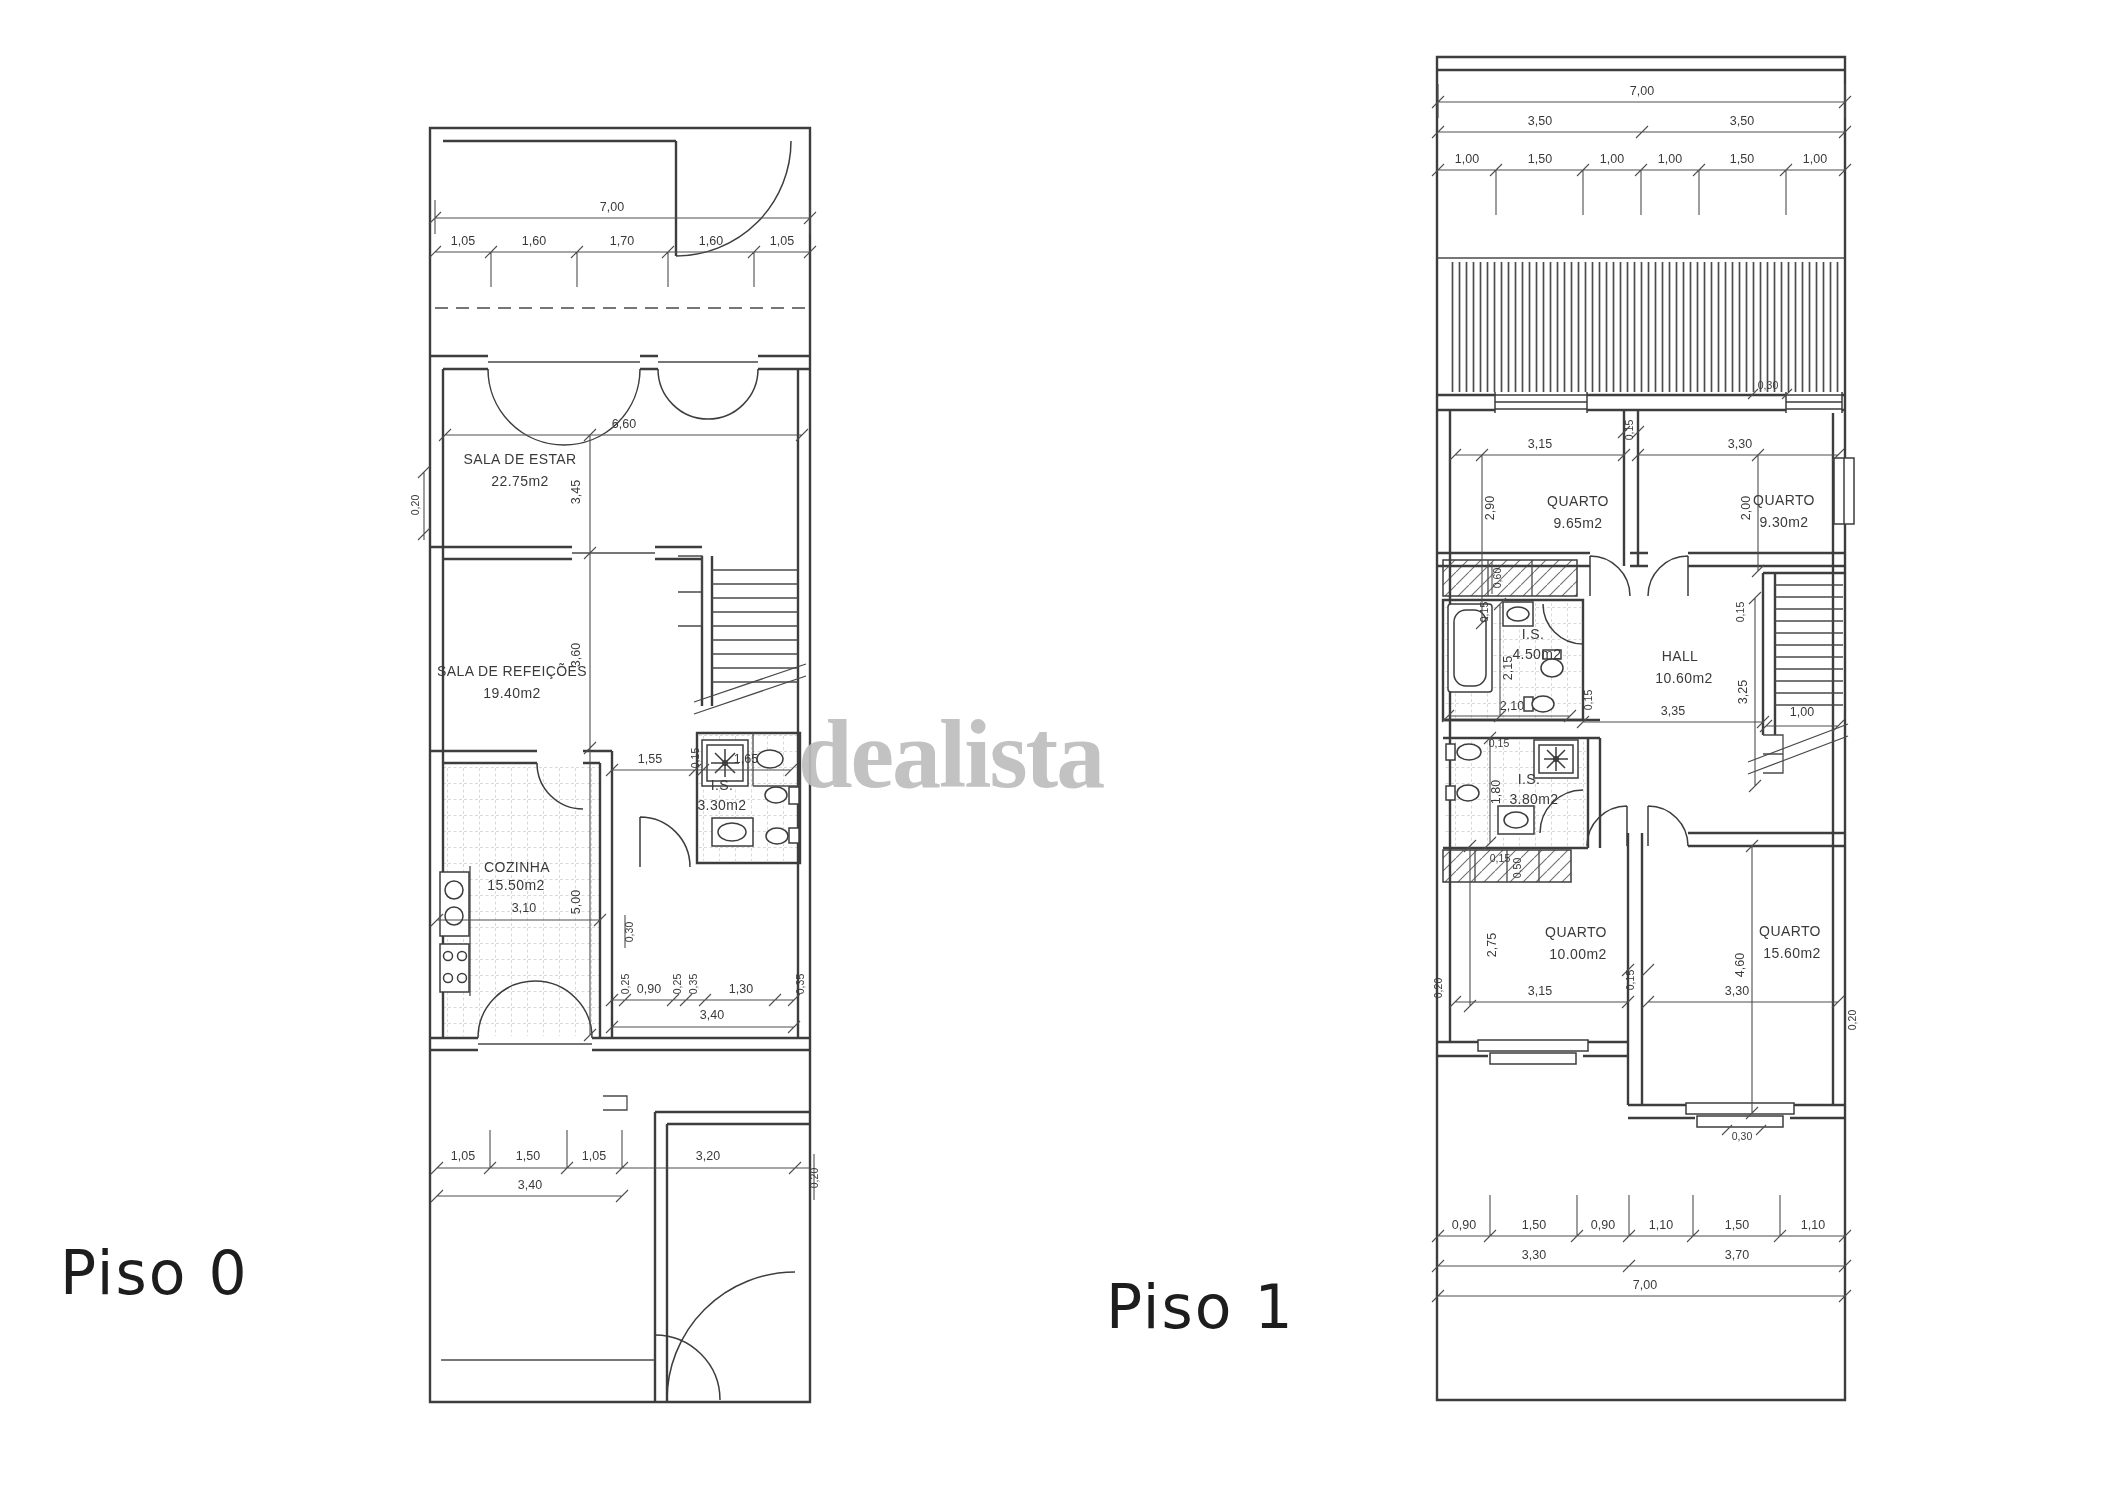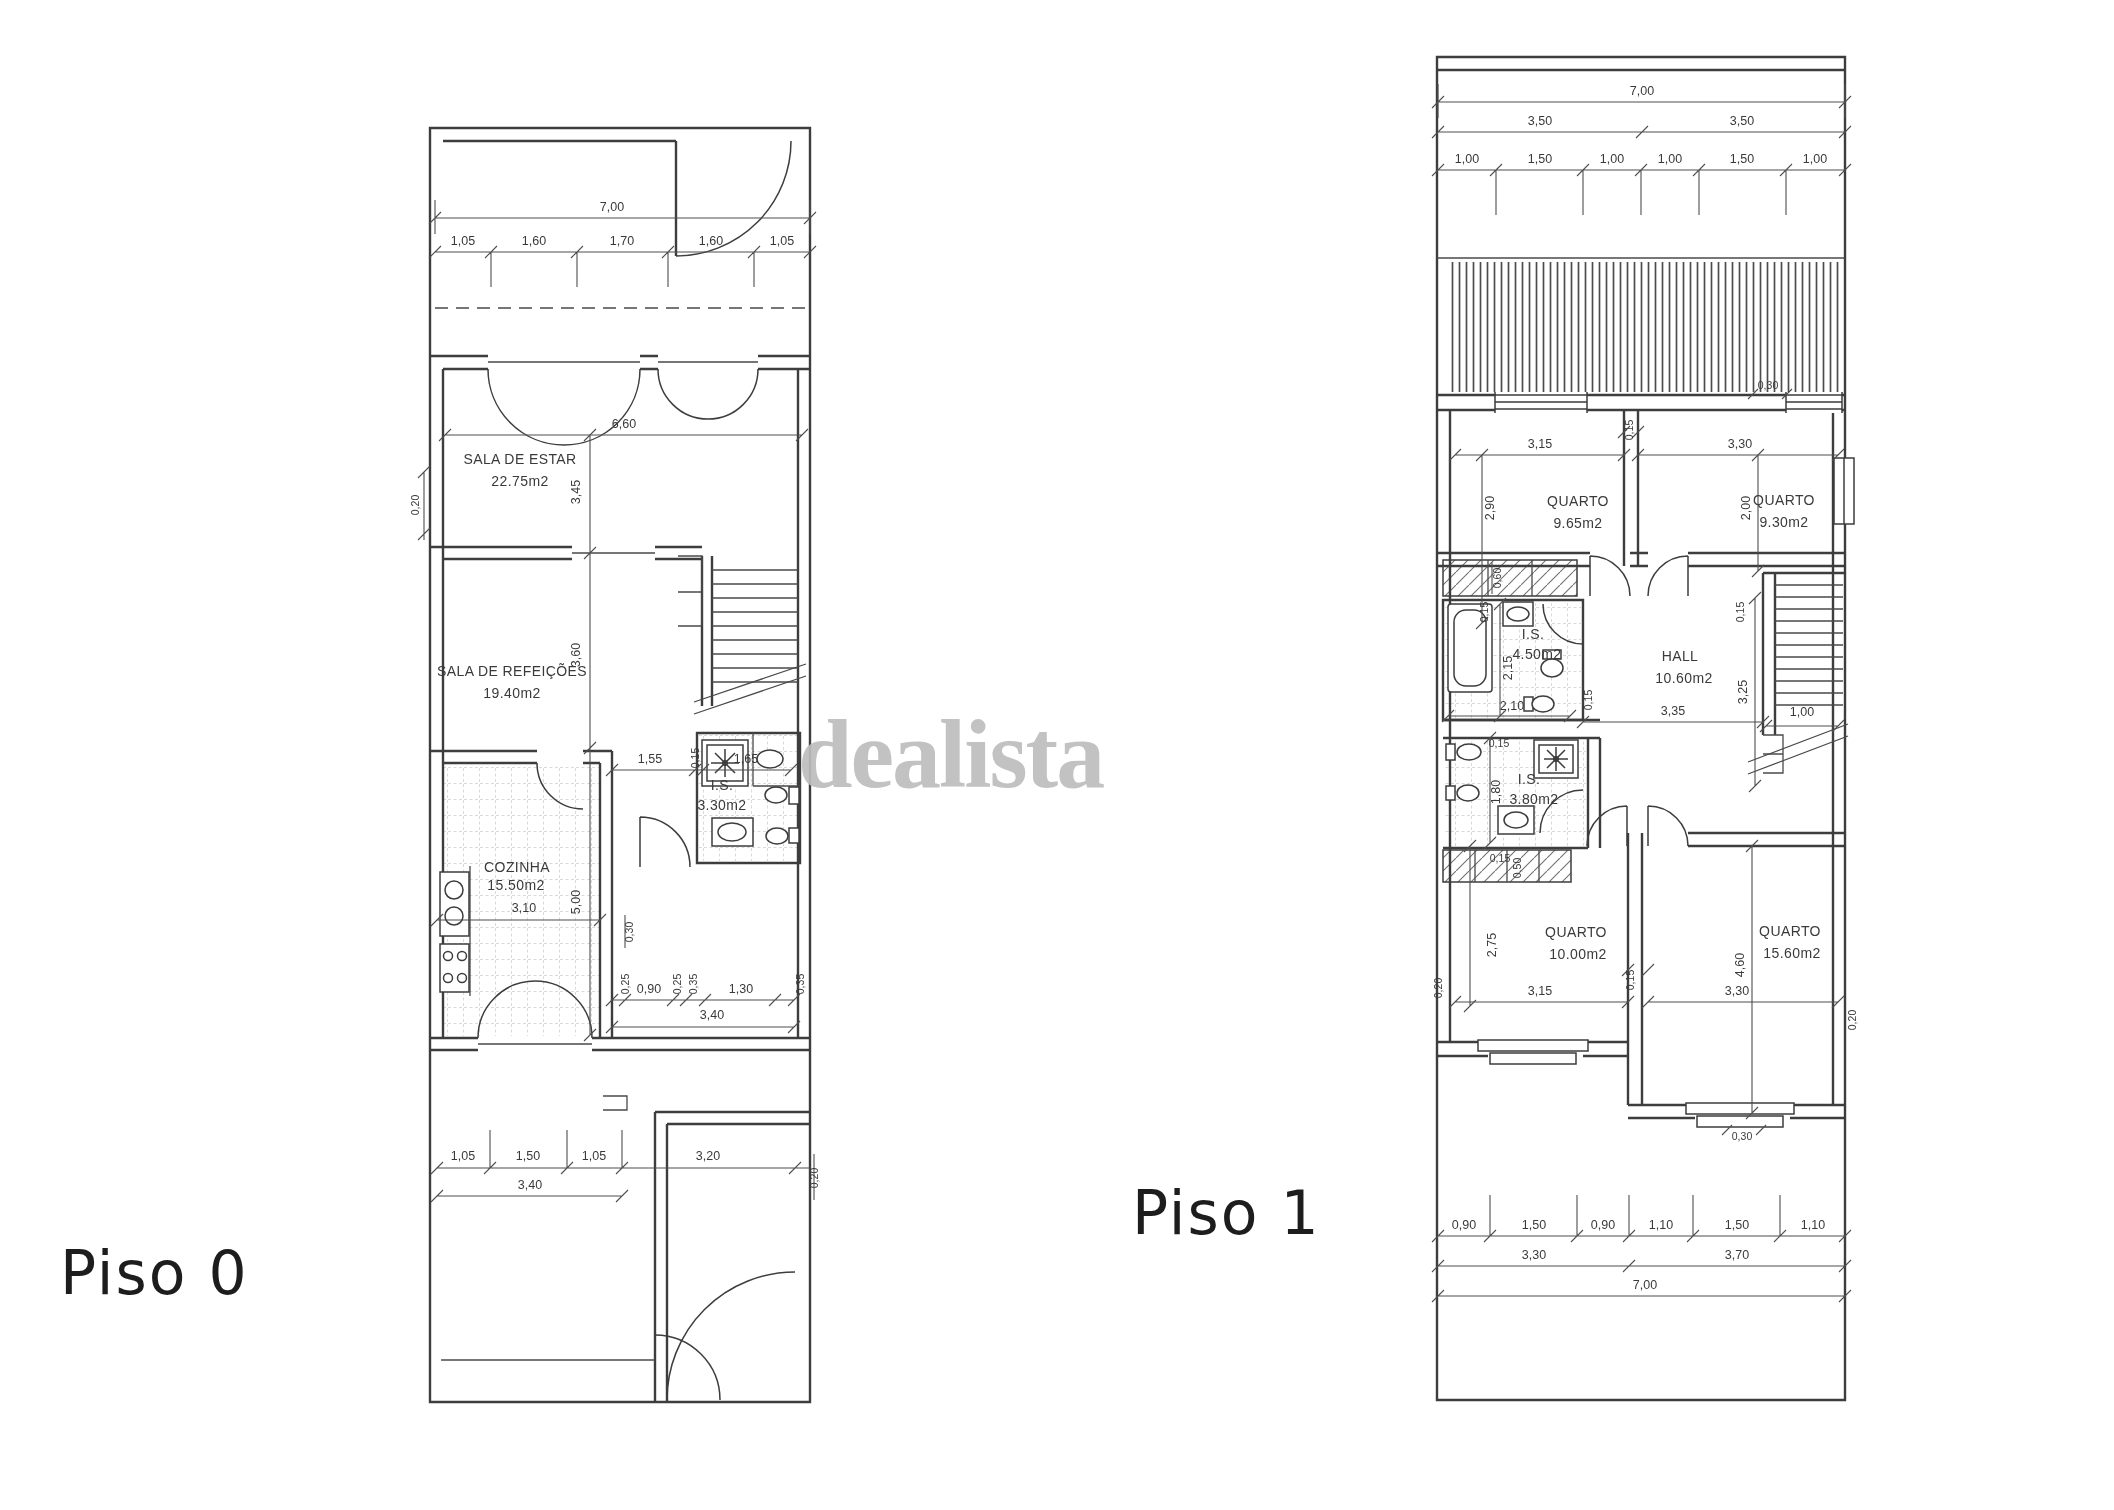--- a/index.html
+++ b/index.html
@@ -314,15 +314,15 @@
       <text class="room" x="1578" y="959">10.00m2</text>
       <text class="room" x="1790" y="936">QUARTO</text>
       <text class="room" x="1792" y="958">15.60m2</text>
     </g>
   </g>
 </svg>
 
 <div class="watermark">dealista</div>
 
 <div class="floor-label" style="left:60px;top:1238px;">Piso 0</div>
-<div class="floor-label" style="left:1106px;top:1178px;margin-left:26px;">Piso 1</div>
+<div class="floor-label" style="left:1106px;top:1272px;">Piso 1</div>
 
 </div>
 
 </body></html>

